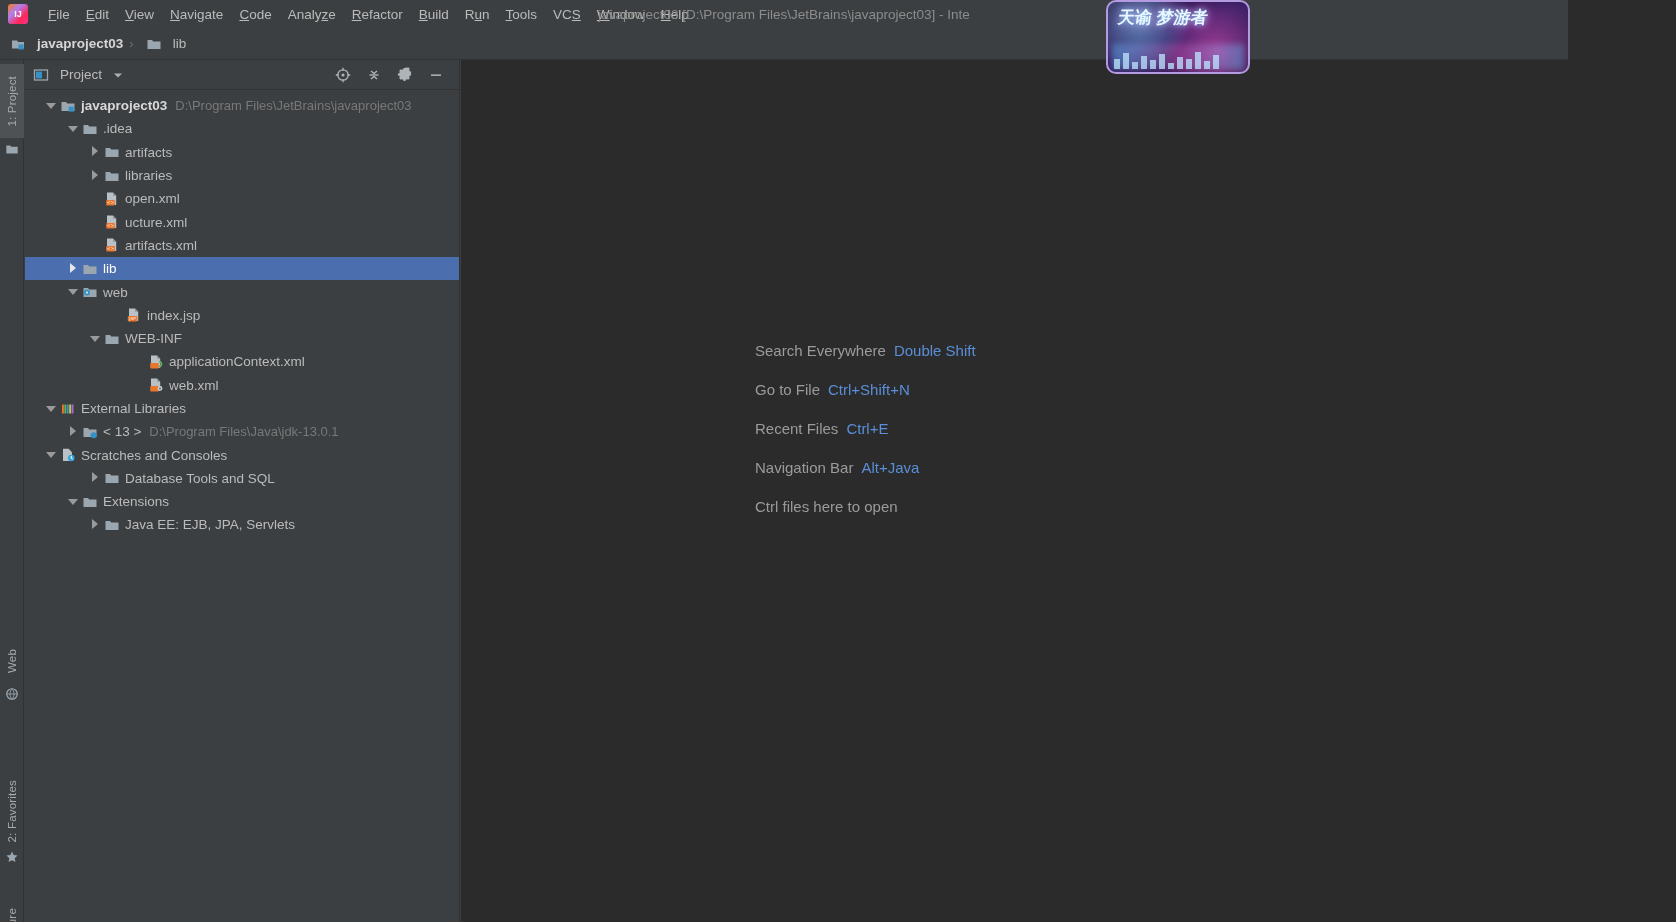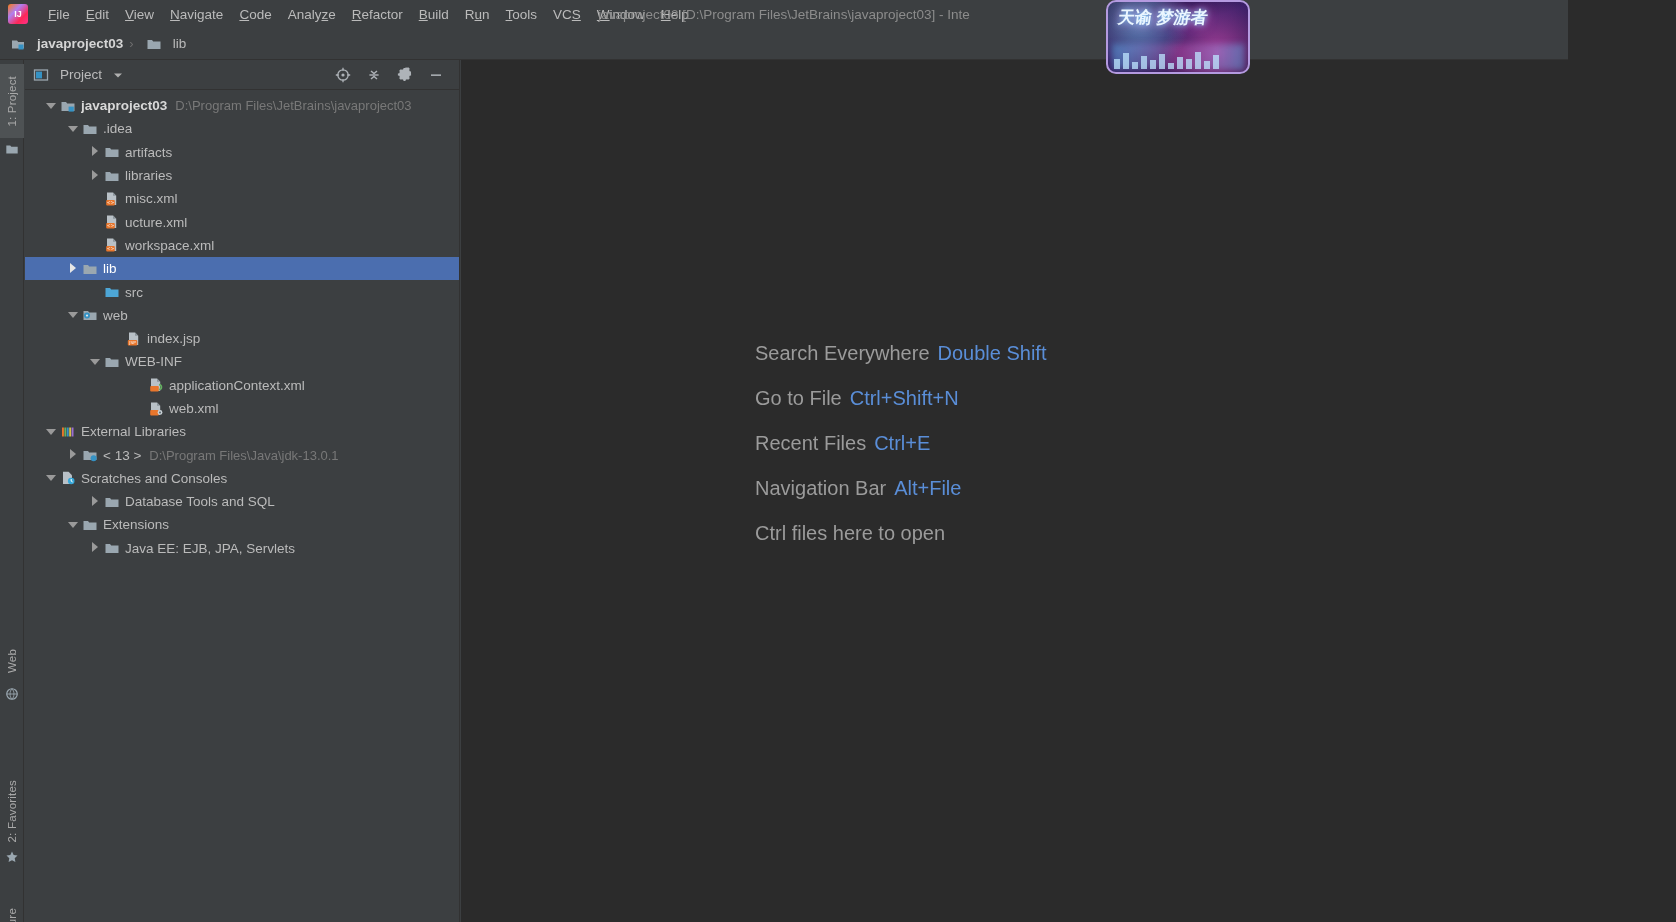--- a/index.html
+++ b/index.html
@@ -170,21 +170,21 @@
   .editor {
     position: absolute; left: 461px; top: 60px;
     width: 1107px; height: 862px;
     background: #2b2b2b;
   }
   .hints {
     position: absolute; left: 294px; top: 282px;
     display: flex; flex-direction: column; gap: 22px;
   }
   .hint {
-    font-size: 20px; color: #9b9b9b; white-space: nowrap;
+    font-size: 15px; color: #9b9b9b; white-space: nowrap;
   }
   .hint .key { color: #5a8ed8; margin-left: 8px; }
 
   
   .overlay-banner {
     position: absolute; left: 1106px; top: 0px;
     width: 144px; height: 74px;
     border: 2px solid #b49ae0; border-radius: 10px;
     background:
       radial-gradient(circle at 22% 28%, rgba(120,220,255,.55) 0%, rgba(120,220,255,0) 42%),
@@ -376,21 +376,21 @@
             <span style="display: inline-block; flex: 0 0 auto; width: 64px;"></span>
             <span class="arrow"></span>
             <span style="display: inline-flex; flex: 0 0 auto;">
               <svg class="ico" viewBox="0 0 16 16">
                 <path d="M3 1.5h6l3.2 3.2V14H3z" fill="#b9c1c7"></path>
                 <path d="M9 1.5l3.2 3.2H9z" fill="#8b949b"></path>
                 <rect x="2.2" y="9" width="8.6" height="5.4" rx="1" fill="#e8762c"></rect>
                 <text x="6.5" y="13.1" font-size="4.6" fill="#fff" text-anchor="middle" font-family="DejaVu Sans">&lt;&gt;</text>
               </svg>
             </span>
-            <span class="label">misc.xml</span>
+            <span class="label">open.xml</span>
           </div>
           <div class="row">
             <span style="display: inline-block; flex: 0 0 auto; width: 64px;"></span>
             <span class="arrow"></span>
             <span style="display: inline-flex; flex: 0 0 auto;">
               <svg class="ico" viewBox="0 0 16 16">
                 <path d="M3 1.5h6l3.2 3.2V14H3z" fill="#b9c1c7"></path>
                 <path d="M9 1.5l3.2 3.2H9z" fill="#8b949b"></path>
                 <rect x="2.2" y="9" width="8.6" height="5.4" rx="1" fill="#e8762c"></rect>
                 <text x="6.5" y="13.1" font-size="4.6" fill="#fff" text-anchor="middle" font-family="DejaVu Sans">&lt;&gt;</text>
@@ -402,41 +402,31 @@
             <span style="display: inline-block; flex: 0 0 auto; width: 64px;"></span>
             <span class="arrow"></span>
             <span style="display: inline-flex; flex: 0 0 auto;">
               <svg class="ico" viewBox="0 0 16 16">
                 <path d="M3 1.5h6l3.2 3.2V14H3z" fill="#b9c1c7"></path>
                 <path d="M9 1.5l3.2 3.2H9z" fill="#8b949b"></path>
                 <rect x="2.2" y="9" width="8.6" height="5.4" rx="1" fill="#e8762c"></rect>
                 <text x="6.5" y="13.1" font-size="4.6" fill="#fff" text-anchor="middle" font-family="DejaVu Sans">&lt;&gt;</text>
               </svg>
             </span>
-            <span class="label">workspace.xml</span>
+            <span class="label">artifacts.xml</span>
           </div>
           <div class="row selected">
             <span style="display: inline-block; flex: 0 0 auto; width: 42px;"></span>
             <span class="arrow right"></span>
             <span style="display: inline-flex; flex: 0 0 auto;">
               <svg class="ico" viewBox="0 0 16 16">
                 <path d="M1.5 4h4.5l1.2 1.4H14.5V13H1.5z" fill="#9aa7b0"></path>
               </svg>
             </span>
             <span class="label">lib</span>
-          </div>
-          <div class="row">
-            <span style="display: inline-block; flex: 0 0 auto; width: 64px;"></span>
-            <span class="arrow"></span>
-            <span style="display: inline-flex; flex: 0 0 auto;">
-              <svg class="ico" viewBox="0 0 16 16">
-                <path d="M1.5 4h4.5l1.2 1.4H14.5V13H1.5z" fill="#4da6d6"></path>
-              </svg>
-            </span>
-            <span class="label">src</span>
           </div>
           <div class="row">
             <span style="display: inline-block; flex: 0 0 auto; width: 42px;"></span>
             <span class="arrow down"></span>
             <span style="display: inline-flex; flex: 0 0 auto;">
               <svg class="ico" viewBox="0 0 16 16">
                 <path d="M1.5 4h4.5l1.2 1.4H14.5V13H1.5z" fill="#9aa7b0"></path>
                 <circle cx="5" cy="8.6" r="3" fill="#3592c4"></circle>
                 <circle cx="5" cy="8.6" r="1.1" fill="#dfe6ea"></circle>
               </svg>
@@ -562,21 +552,21 @@
             <span class="label">Java EE: EJB, JPA, Servlets</span>
           </div>
         </div>
     </div>
 
     <div class="editor">
       <div class="hints" id="hints">
           <div class="hint"><span>Search Everywhere</span><span class="key">Double Shift</span></div>
           <div class="hint"><span>Go to File</span><span class="key">Ctrl+Shift+N</span></div>
           <div class="hint"><span>Recent Files</span><span class="key">Ctrl+E</span></div>
-          <div class="hint"><span>Navigation Bar</span><span class="key">Alt+File</span></div>
+          <div class="hint"><span>Navigation Bar</span><span class="key">Alt+Java</span></div>
           <div class="hint"><span>Ctrl files here to open</span></div>
         </div>
     </div>
 
     <div class="overlay-banner">
       <div class="ob-text">天谕 梦游者</div>
       <div class="ob-glow"></div>
       <div class="ob-bars">
         <i style="height:10px"></i>
           <i style="height:16px"></i>

